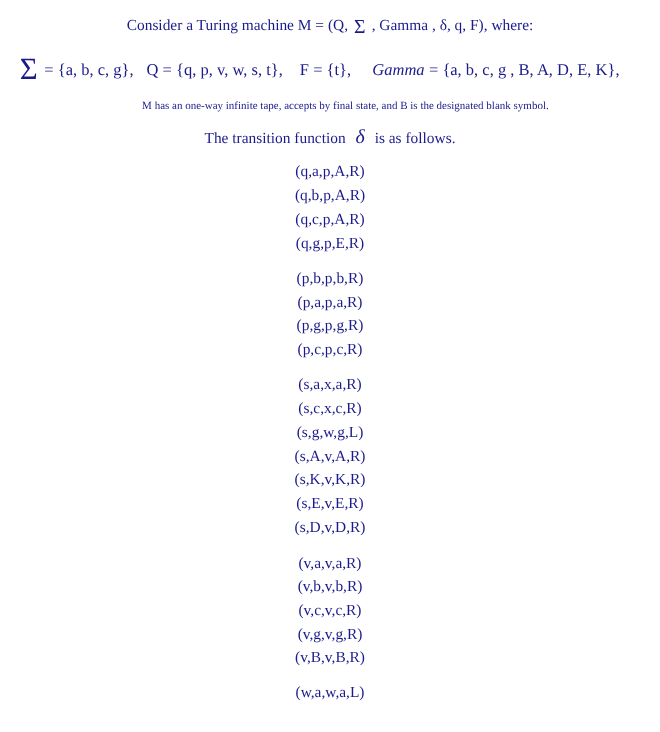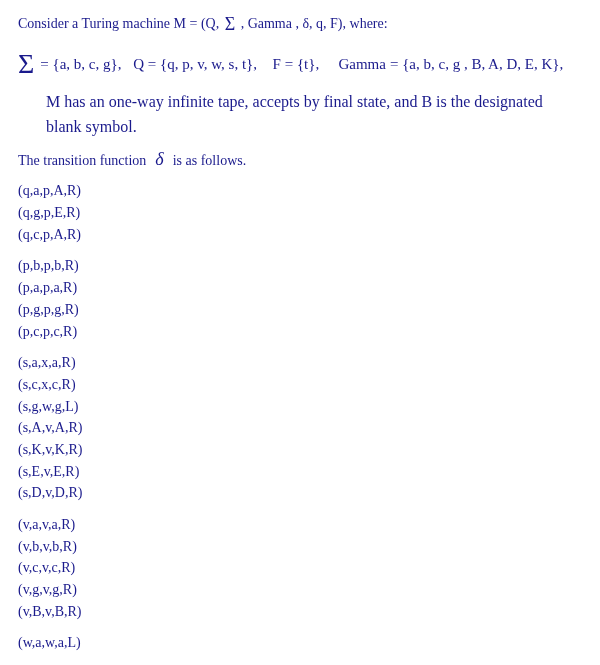--- a/index.html
+++ b/index.html
@@ -1,18 +1,19 @@
 <!DOCTYPE html>
 <html><head>
   <meta charset="utf-8">
   <style>
     * {
       margin: 0;
       padding: 0;
       box-sizing: border-box;
+      text-align: center;
     }
     body {
       background: #ffffff;
       font-family: 'Times New Roman', Times, serif;
       font-size: 14px;
       color: #1a1a8c;
       padding: 10px 18px;
       width: 600px;
       min-height: 665px;
     }
@@ -36,21 +37,21 @@
       display: inline-block;
       margin-right: 2px;
     }
     .delta-big {
       font-size: 22px;
       line-height: 1;
       display: inline-block;
       margin: 0 2px;
     }
     .info-line {
-      font-size: 16px;
+      font-size: 10px;
       margin-bottom: 10px;
       line-height: 1.6;
       margin-left: 28px;
     }
     .transition-intro {
       font-size: 14px;
       margin-bottom: 8px;
       line-height: 1.6;
     }
     .transition-group {
@@ -72,37 +73,38 @@
 </div>
 
 <div class="math-line">
   <span class="sigma-big">Σ</span>
   <span> = {a, b, c, g},</span>
   &nbsp;
   <span>Q = {q, p, v, w, s, t},</span>
   &nbsp;&nbsp;
   <span>F = {t},</span>
   &nbsp;&nbsp;&nbsp;
-  <span style="">Gamma</span>
+  <span style="font-style:italic;">Gamma</span>
   <span>= {a, b, c, g , B, A, D, E, K},</span>
 </div>
 
 <div class="info-line">
   <span>M has an one-way infinite tape, accepts by final state, and B is the designated blank symbol.</span>
 </div>
 
 <div class="transition-intro">
   The transition function &nbsp;<span class="delta-big" style="font-style:italic; font-size:18px;">δ</span>&nbsp; is as follows.
 </div>
 
 <div>
   <div class="transition-group">
     <div>(q,a,p,A,R)</div>
+    <div>(q,b,p,A,R)</div>
+    <div>(q,c,p,A,R)</div>
     <div>(q,g,p,E,R)</div>
-    <div>(q,c,p,A,R)</div>
   </div>
   <div class="transition-group">
     <div>(p,b,p,b,R)</div>
     <div>(p,a,p,a,R)</div>
     <div>(p,g,p,g,R)</div>
     <div>(p,c,p,c,R)</div>
   </div>
   <div class="transition-group">
     <div>(s,a,x,a,R)</div>
     <div>(s,c,x,c,R)</div>

